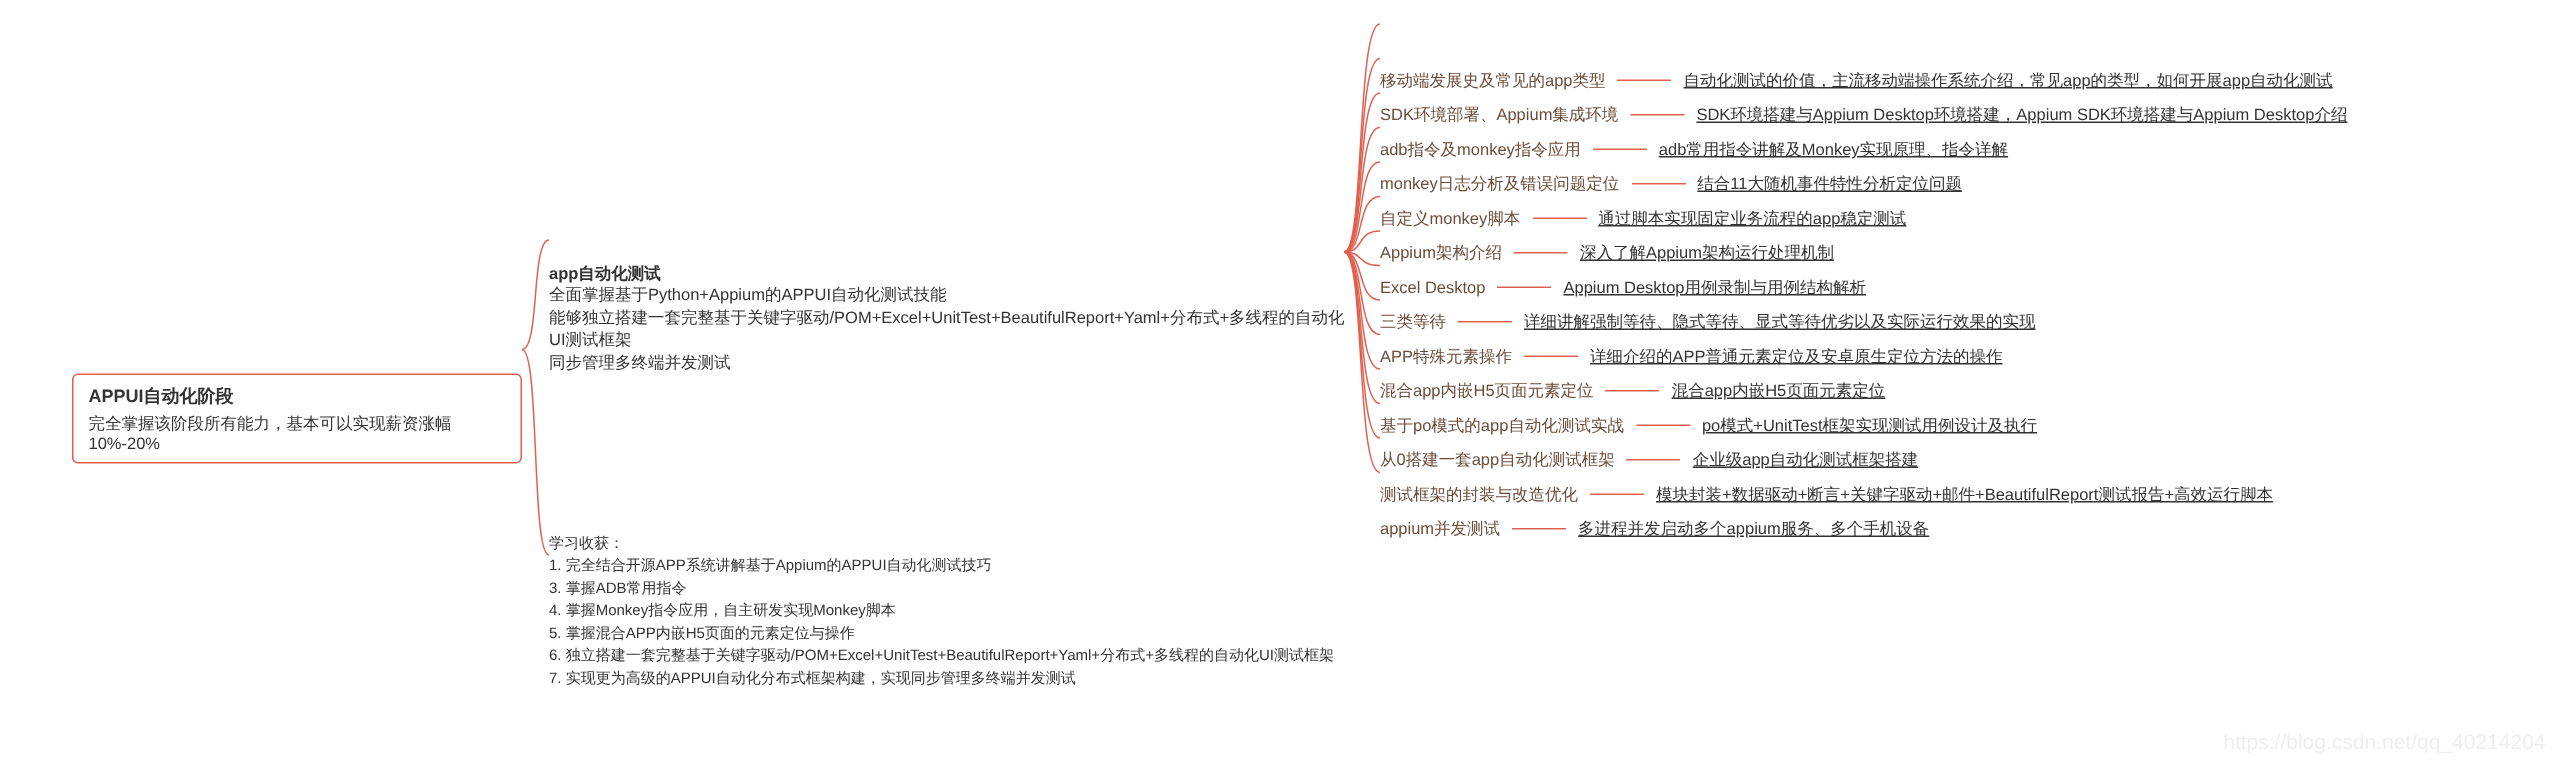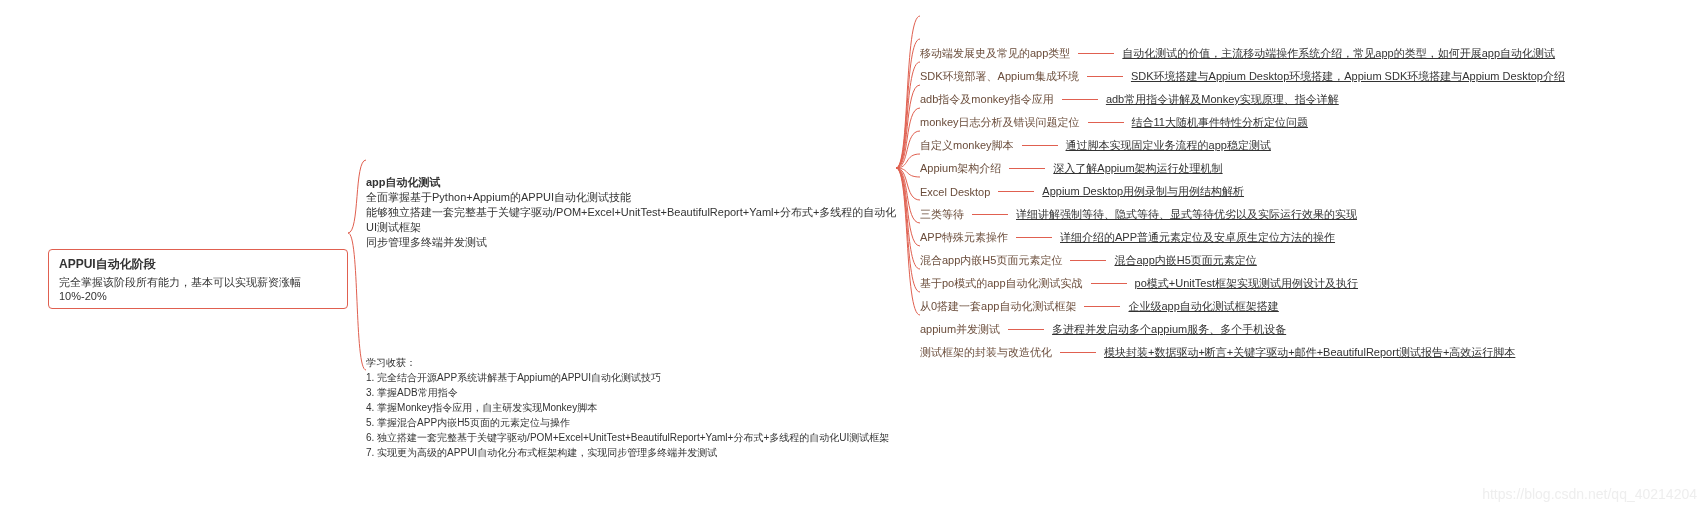--- a/index.html
+++ b/index.html
@@ -178,24 +178,24 @@
       <span class="topic">基于po模式的app自动化测试实战</span>
       <span class="mini-line"></span>
       <span class="detail">po模式+UnitTest框架实现测试用例设计及执行</span>
     </div>
   <div class="row">
       <span class="topic">从0搭建一套app自动化测试框架</span>
       <span class="mini-line"></span>
       <span class="detail">企业级app自动化测试框架搭建</span>
     </div>
   <div class="row">
+      <span class="topic">测试框架的封装与改造优化</span>
+      <span class="mini-line"></span>
+      <span class="detail">模块封装+数据驱动+断言+关键字驱动+邮件+BeautifulReport测试报告+高效运行脚本</span>
+    </div>
+  <div class="row">
       <span class="topic">appium并发测试</span>
       <span class="mini-line"></span>
       <span class="detail">多进程并发启动多个appium服务、多个手机设备</span>
     </div>
-  <div class="row">
-      <span class="topic">测试框架的封装与改造优化</span>
-      <span class="mini-line"></span>
-      <span class="detail">模块封装+数据驱动+断言+关键字驱动+邮件+BeautifulReport测试报告+高效运行脚本</span>
-    </div>
 </div>
 
 <div class="watermark">https://blog.csdn.net/qq_40214204</div>
 
 </body></html>

